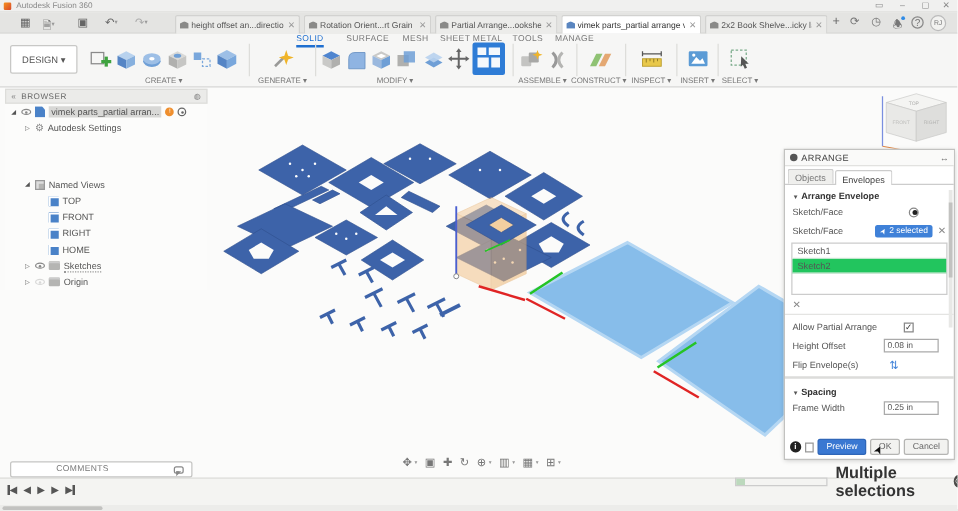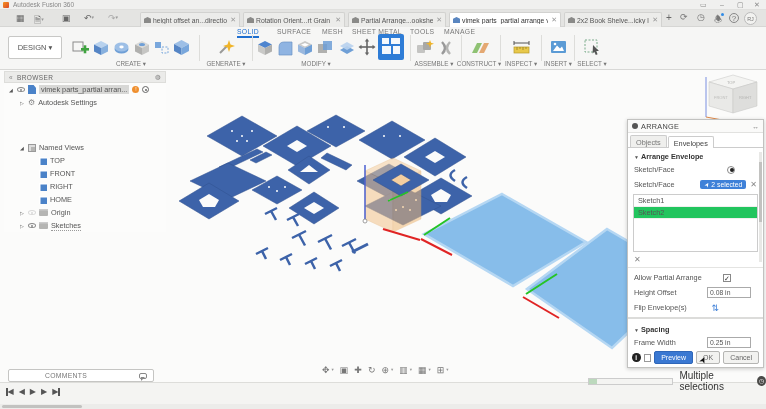--- a/index.html
+++ b/index.html
@@ -58,21 +58,21 @@
 .dtab.active{background:#fff;color:#444;position:relative;top:1px}
 .drow{display:flex;align-items:center;padding:0 6px;height:15px}
 .drow .lab{flex:1}
 .sect{font-weight:bold;color:#333;padding:4px 6px 1px 6px}
 .sect .tri2{font-size:5px;color:#555;margin-right:2px}
 .radio{width:8px;height:8px;border:1px solid #888;border-radius:50%;position:relative;margin-right:22px}
 .radio.on::after{content:"";position:absolute;left:1.5px;top:1.5px;width:4px;height:4px;border-radius:50%;background:#222}
 .chip{background:#3f81d8;color:#fff;border-radius:2px;padding:1px 4px;font-size:6.8px;display:flex;align-items:center;gap:2px}
 .chip .cur{display:inline-block;transform:rotate(-60deg);font-size:6px;color:#fff}
 .xbtn{color:#888;font-size:8px;margin-left:4px}
-#envlist{margin:2px 5px;border:1px solid #ccc;height:58px;background:#fff}
+#envlist{margin:2px 5px;border:1px solid #ccc;height:42px;background:#fff}
 #envlist .li{height:12px;line-height:12px;padding:0 4px;border-bottom:1px solid #f0f0ee}
 #envlist .li.sel{background:#22c55e}
 .chk{width:8px;height:8px;border:1px solid #888;background:#fff;font-size:7px;line-height:7px;text-align:center;color:#333;margin-right:26px}
 .inp{width:44px;height:11px;border:1px solid #aaa;background:#fff;font-size:6.8px;color:#555;padding:0 2px;font-family:"Liberation Sans",sans-serif;margin-right:6px}
 .flip{color:#3f81d8;font-size:9px;margin-right:38px}
 .divider{height:1px;background:#e4e4e2;margin:2px 0}
 .divider.thick{height:2px;background:#dcdcda}
 #dfoot{position:absolute;left:0;bottom:3px;width:100%;display:flex;align-items:center;padding:0 4px;gap:3px}
 .infoc{width:9px;height:9px;border-radius:50%;background:#222;color:#fff;font-size:6.5px;text-align:center;line-height:9px;font-weight:bold}
 .sqr{width:8px;height:8px;border:1px solid #999;background:#fff}
@@ -83,21 +83,21 @@
 
 #commentsbar{position:absolute;left:8px;top:369px;width:146px;height:13px;background:#fff;border:1px solid #c5c5c3;border-radius:2px;z-index:5;display:flex;align-items:center}
 #commentsbar .clabel{font-size:6.8px;color:#777;letter-spacing:.3px;margin-left:36px;flex:1}
 .bubble{width:8px;height:6px;border:1px solid #888;border-radius:2px;position:relative;margin-right:6px}
 .bubble::after{content:"";position:absolute;left:1px;bottom:-3px;border:2px solid transparent;border-top-color:#888;border-left-color:#888;width:0;height:0}
 #navbar{position:absolute;left:322px;top:363px;height:13px;z-index:5;display:flex;align-items:center;gap:6px;color:#777;font-size:9px}
 #navbar .car{font-size:4.5px;color:#999;margin-left:-4px}
 #statusright{position:absolute;left:588px;top:370px;z-index:5;display:flex;align-items:center;gap:6px}
 #progress{width:97px;height:7px;border:1px solid #ccc;background:#f4f4f2}
 #progress .fill{width:9%;height:100%;background:#bcd9bd}
-#selstatus{font-size:10px;color:#333;font-weight:normal}
+#selstatus{font-size:13px;color:#333;font-weight:bold}
 #jobicon{width:10px;height:10px;border-radius:50%;background:#4a4a48;color:#fff;font-size:6px;text-align:center;line-height:10px}
 
 #timelinebar{position:absolute;left:0;top:382px;width:766px;height:22px;background:#f4f4f2;border-top:1px solid #ddddda;z-index:4}
 #playctl{position:absolute;left:6px;top:4px;display:flex;gap:5px;align-items:center;color:#555;font-size:8px}
 #playctl .bar{width:1.5px;height:8px;background:#555}
 #playctl span{display:flex;align-items:center}
 #hscroll{position:absolute;left:0;top:404px;width:766px;height:5px;background:#ececea;z-index:4}
 #hscroll .thumb{position:absolute;left:2px;top:1px;width:80px;height:3px;background:#c2c2c0;border-radius:2px}
 
 #cursor{position:absolute;left:699px;top:355px;z-index:9;font-size:9px;color:#111;transform:rotate(-65deg);text-shadow:0 0 1px #fff,0 0 1px #fff}
@@ -456,29 +456,29 @@
         <span class="bico" style="width: 8px; height: 8px; background: rgb(74, 130, 200); box-shadow: rgb(255, 255, 255) 1.5px 1.5px 0px inset;"></span>
         <span class="lbl">RIGHT</span>
       </div>
       <div class="brow" style="padding-left: 26px;">
         <span class="tri"></span>
         <span class="bico" style="width: 8px; height: 8px; background: rgb(74, 130, 200); box-shadow: rgb(255, 255, 255) 1.5px 1.5px 0px inset;"></span>
         <span class="lbl">HOME</span>
       </div>
       <div class="brow" style="padding-left: 15px;">
         <span class="tri">▷</span>
+        <span class="eye"></span>
+        <span class="bico" style="width: 9px; height: 7px; background: rgb(181, 181, 179); border-radius: 1px; box-shadow: rgb(204, 204, 204) 0px 1.5px 0px inset;"></span>
+        <span class="lbl dotted">Sketches</span>
+      </div>
+      <div class="brow" style="padding-left: 15px;">
+        <span class="tri">▷</span>
         <span class="eye off"></span>
         <span class="bico" style="width: 9px; height: 7px; background: rgb(181, 181, 179); border-radius: 1px; box-shadow: rgb(204, 204, 204) 0px 1.5px 0px inset;"></span>
         <span class="lbl">Origin</span>
-      </div>
-      <div class="brow" style="padding-left: 15px;">
-        <span class="tri">▷</span>
-        <span class="eye"></span>
-        <span class="bico" style="width: 9px; height: 7px; background: rgb(181, 181, 179); border-radius: 1px; box-shadow: rgb(204, 204, 204) 0px 1.5px 0px inset;"></span>
-        <span class="lbl dotted">Sketches</span>
       </div>
     </div>
 </div>
 
 <div id="dialog">
   <div class="dhead">
     <span class="dot"></span>
     <span class="ttl">ARRANGE</span>
     <span style="color:#777">↔</span>
   </div>

